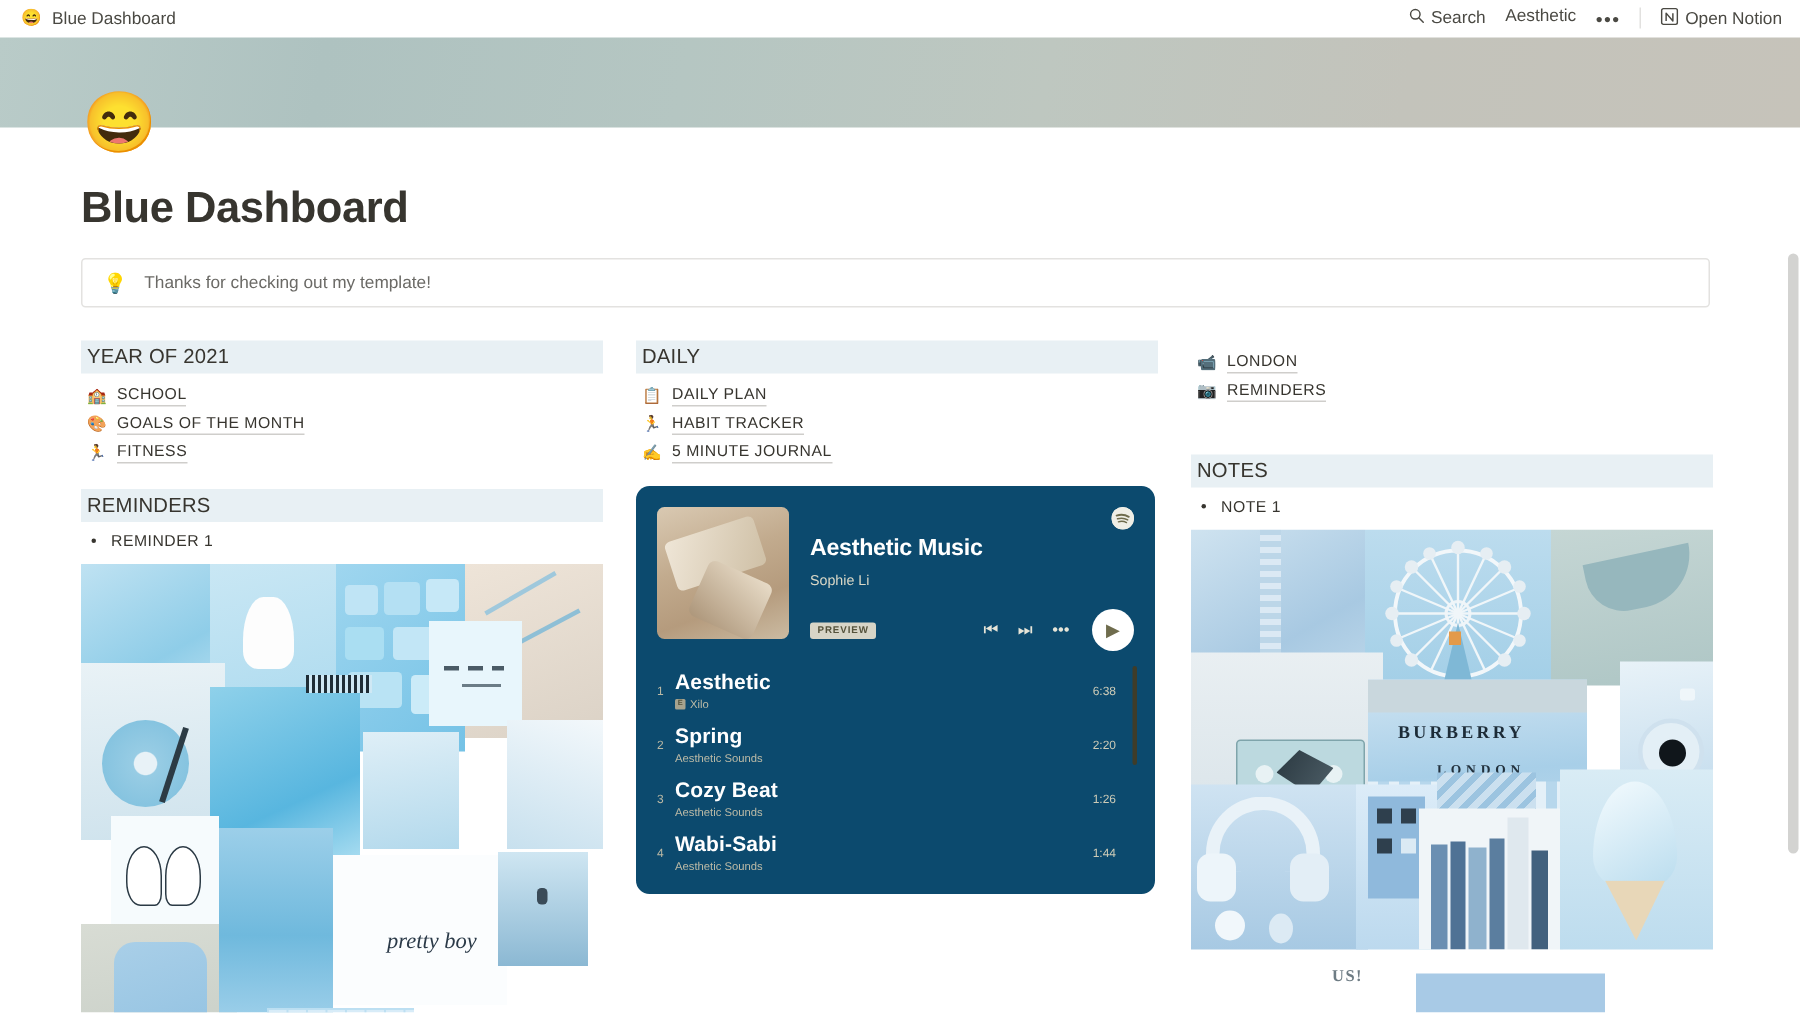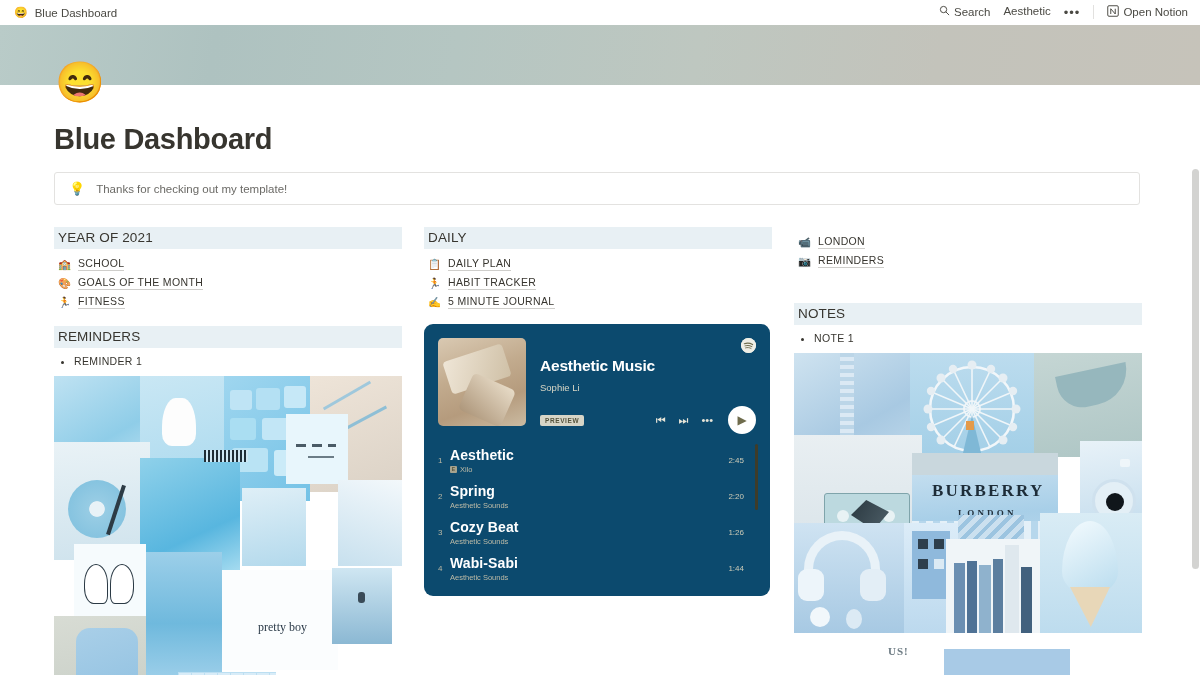--- a/index.html
+++ b/index.html
@@ -323,21 +323,21 @@
         <div class="tile" style="left:284px;top:104px;width:64px;height:86px;background:linear-gradient(200deg,#f3f8fb,#c7e0ee);"></div>
         <div class="tile" style="left:20px;top:168px;width:72px;height:80px;background:#f6fbfd;">
           <div style="position:absolute;left:10px;top:20px;width:24px;height:40px;background:#ffffff;border:1.2px solid #2b3a45;border-radius:50% 50% 20% 40%;"></div>
           <div style="position:absolute;left:36px;top:20px;width:24px;height:40px;background:#ffffff;border:1.2px solid #2b3a45;border-radius:50% 50% 40% 20%;"></div>
         </div>
         <div class="tile" style="left:0;top:240px;width:104px;height:100px;background:linear-gradient(170deg,#d8dcd4,#c6cdc5);">
           <div style="position:absolute;left:22px;top:12px;width:62px;height:88px;background:linear-gradient(160deg,#a9cfe8,#8dbfe0);border-radius:14px 14px 0 0;"></div>
         </div>
         <div class="tile" style="left:92px;top:176px;width:76px;height:130px;background:linear-gradient(180deg,#9ccfe9,#6fb9dd 55%,#9fd0ea);"></div>
         <div class="tile" style="left:168px;top:194px;width:116px;height:100px;background:#fbfdfe;"></div>
-        <div class="tile-label" style="left:204px;top:244px;font-size:12px;">pretty boy</div>
+        <div class="tile-label" style="left:204px;top:244px;font-size:15px;font-style:italic;">pretty boy</div>
         <div class="tile" style="left:278px;top:192px;width:60px;height:76px;background:linear-gradient(180deg,#cfe6f2,#8bb8d3);">
           <div style="position:absolute;left:26px;top:24px;width:7px;height:11px;background:#3a4b58;border-radius:3px;"></div>
         </div>
         <div class="tile" style="left:124px;top:296px;width:98px;height:44px;background:#d8ecf8;background-image:linear-gradient(#bcdff2 1px,transparent 1px),linear-gradient(90deg,#bcdff2 1px,transparent 1px);background-size:13px 13px;"></div>
 
       </div>
     </div>
 
     <div class="col">
 
@@ -383,21 +383,21 @@
         <div class="sp-list">
           <div class="sp-row">
             <span class="sp-num">1</span>
             <span class="sp-info">
               <span class="sp-tname">Aesthetic</span>
               <span class="sp-tartist">
                 <span class="sp-exp">E</span>
                 <span>Xilo</span>
               </span>
             </span>
-            <span class="sp-time">2:45</span>
+            <span class="sp-time">6:38</span>
           </div>
           <div class="sp-row">
             <span class="sp-num">2</span>
             <span class="sp-info">
               <span class="sp-tname">Spring</span>
               <span class="sp-tartist">
                 <span>Aesthetic Sounds</span>
               </span>
             </span>
             <span class="sp-time">2:20</span>
@@ -491,21 +491,21 @@
         <div class="tile" style="left:0;top:82px;width:128px;height:136px;background:linear-gradient(180deg,#e9eff2,#d7e2e8);"></div>
         <div class="tile" style="left:30px;top:140px;width:86px;height:46px;background:#bcd9df;border:1.4px solid #7fa4ab;border-radius:3px;">
           <div style="position:absolute;left:12px;top:16px;width:12px;height:12px;border-radius:50%;background:#e8f2f4;"></div>
           <div style="position:absolute;left:58px;top:16px;width:12px;height:12px;border-radius:50%;background:#e8f2f4;"></div>
           <div style="position:absolute;left:26px;top:6px;width:38px;height:30px;background:linear-gradient(120deg,#2a3840,#4e5f68);clip-path:polygon(0 50%,40% 0,100% 40%,60% 100%);"></div>
         </div>
         <div class="tile" style="left:118px;top:100px;width:146px;height:124px;background:linear-gradient(175deg,#cfe4f2,#a8cfe8 50%,#c4ddee);">
           <div style="position:absolute;left:0;top:0;width:146px;height:22px;background:#c9d7dd;"></div>
           <div style="position:absolute;left:0;top:68px;width:146px;height:56px;background:repeating-linear-gradient(90deg,#e4f0f8 0 7px,#b7d7ec 7px 14px);"></div>
         </div>
-        <div class="tile-label" style="left:138px;top:128px;font-size:17px;letter-spacing:2.2px;font-weight:bold;color:#1d2c38;">BURBERRY</div>
+        <div class="tile-label" style="left:138px;top:128px;font-size:12px;letter-spacing:2.2px;font-weight:bold;color:#1d2c38;">BURBERRY</div>
         <div class="tile-label" style="left:164px;top:155px;font-size:9px;letter-spacing:3.2px;font-weight:bold;color:#22313d;">LONDON</div>
         <div class="tile" style="left:286px;top:88px;width:62px;height:92px;background:linear-gradient(170deg,#e8f2f8,#c3dced);">
           <div style="position:absolute;left:12px;top:38px;width:44px;height:44px;border-radius:50%;background:#e3eff6;border:3px solid #cfe1ee;"></div>
           <div style="position:absolute;left:26px;top:52px;width:18px;height:18px;border-radius:50%;background:#10161b;"></div>
           <div style="position:absolute;left:40px;top:18px;width:10px;height:8px;background:#eff6fa;border-radius:2px;"></div>
         </div>
         <div class="tile" style="left:0;top:170px;width:118px;height:110px;background:linear-gradient(180deg,#cfe3f2,#a7c9e3);">
           <div style="position:absolute;left:10px;top:8px;width:76px;height:50px;border:9px solid #e9f2f8;border-bottom:none;border-radius:48px 48px 0 0;"></div>
           <div style="position:absolute;left:4px;top:46px;width:26px;height:32px;background:#edf5fa;border-radius:9px;"></div>
           <div style="position:absolute;left:66px;top:46px;width:26px;height:32px;background:#e3eef6;border-radius:9px;"></div>

